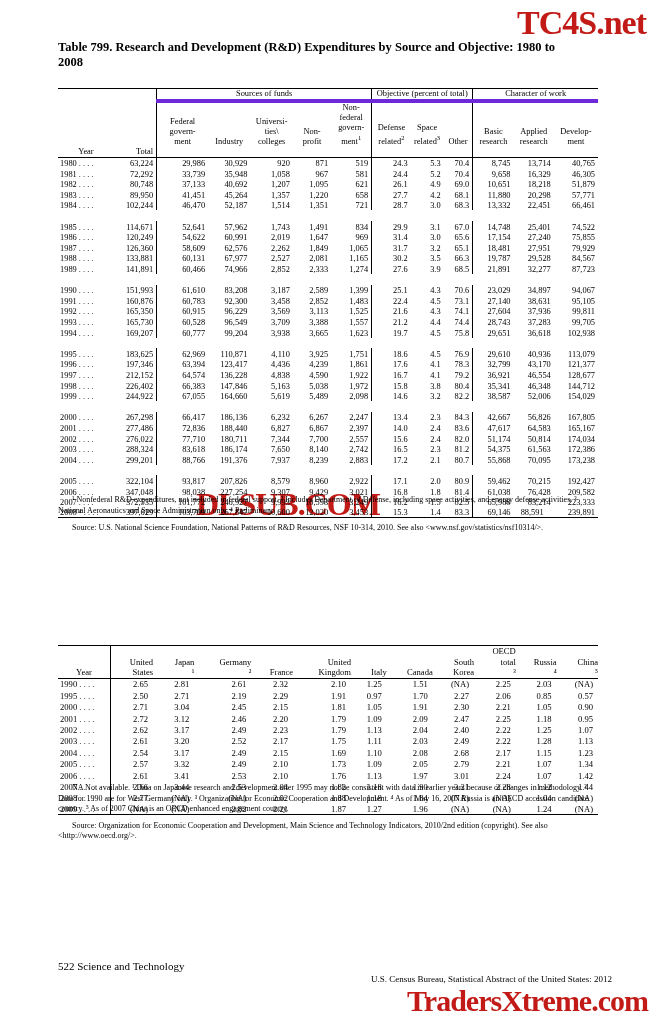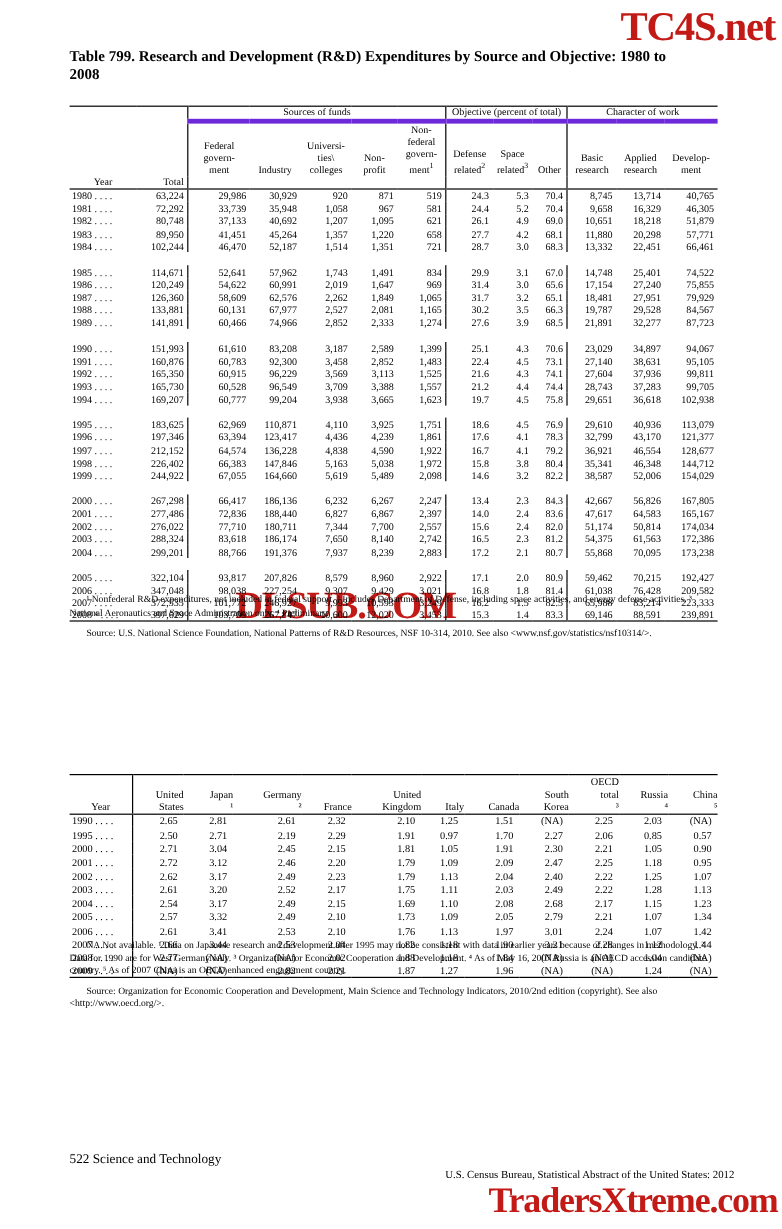--- a/index.html
+++ b/index.html
@@ -637,21 +637,21 @@
           <td class="num" style="border-bottom: 1px solid rgb(0, 0, 0);">397,629</td>
           <td class="num vline-l" style="border-bottom: 1px solid rgb(0, 0, 0);">103,709</td>
           <td class="num" style="border-bottom: 1px solid rgb(0, 0, 0);">267,847</td>
           <td class="num" style="border-bottom: 1px solid rgb(0, 0, 0);">10,600</td>
           <td class="num" style="border-bottom: 1px solid rgb(0, 0, 0);">12,020</td>
           <td class="num" style="border-bottom: 1px solid rgb(0, 0, 0);">3,453</td>
           <td class="num vline-l" style="border-bottom: 1px solid rgb(0, 0, 0);">15.3</td>
           <td class="num" style="border-bottom: 1px solid rgb(0, 0, 0);">1.4</td>
           <td class="num" style="border-bottom: 1px solid rgb(0, 0, 0);">83.3</td>
           <td class="num vline-l" style="border-bottom: 1px solid rgb(0, 0, 0);">69,146</td>
-          <td class="num" style="border-bottom: 1px solid rgb(0, 0, 0);">88,591</td>
+          <td class="num" style="border-bottom: 1px solid rgb(0, 0, 0); text-align: center;">88,591</td>
           <td class="num" style="border-bottom: 1px solid rgb(0, 0, 0);">239,891</td>
         </tr>
       </tbody>
     </table>
 
   <div class="foot" id="f799">
     <div class="indent">¹ Nonfederal R&amp;D expenditures, not included in federal support. ² Includes Department of Defense, including space activities, and energy defense activities. ³ National Aeronautics and Space Administration only. ⁴ Preliminary.</div>
     <div class="indent src">Source: U.S. National Science Foundation, National Patterns of R&amp;D Resources, NSF 10-314, 2010. See also &lt;www.nsf.gov/statistics/nsf10314/&gt;.</div>
   </div>
 

